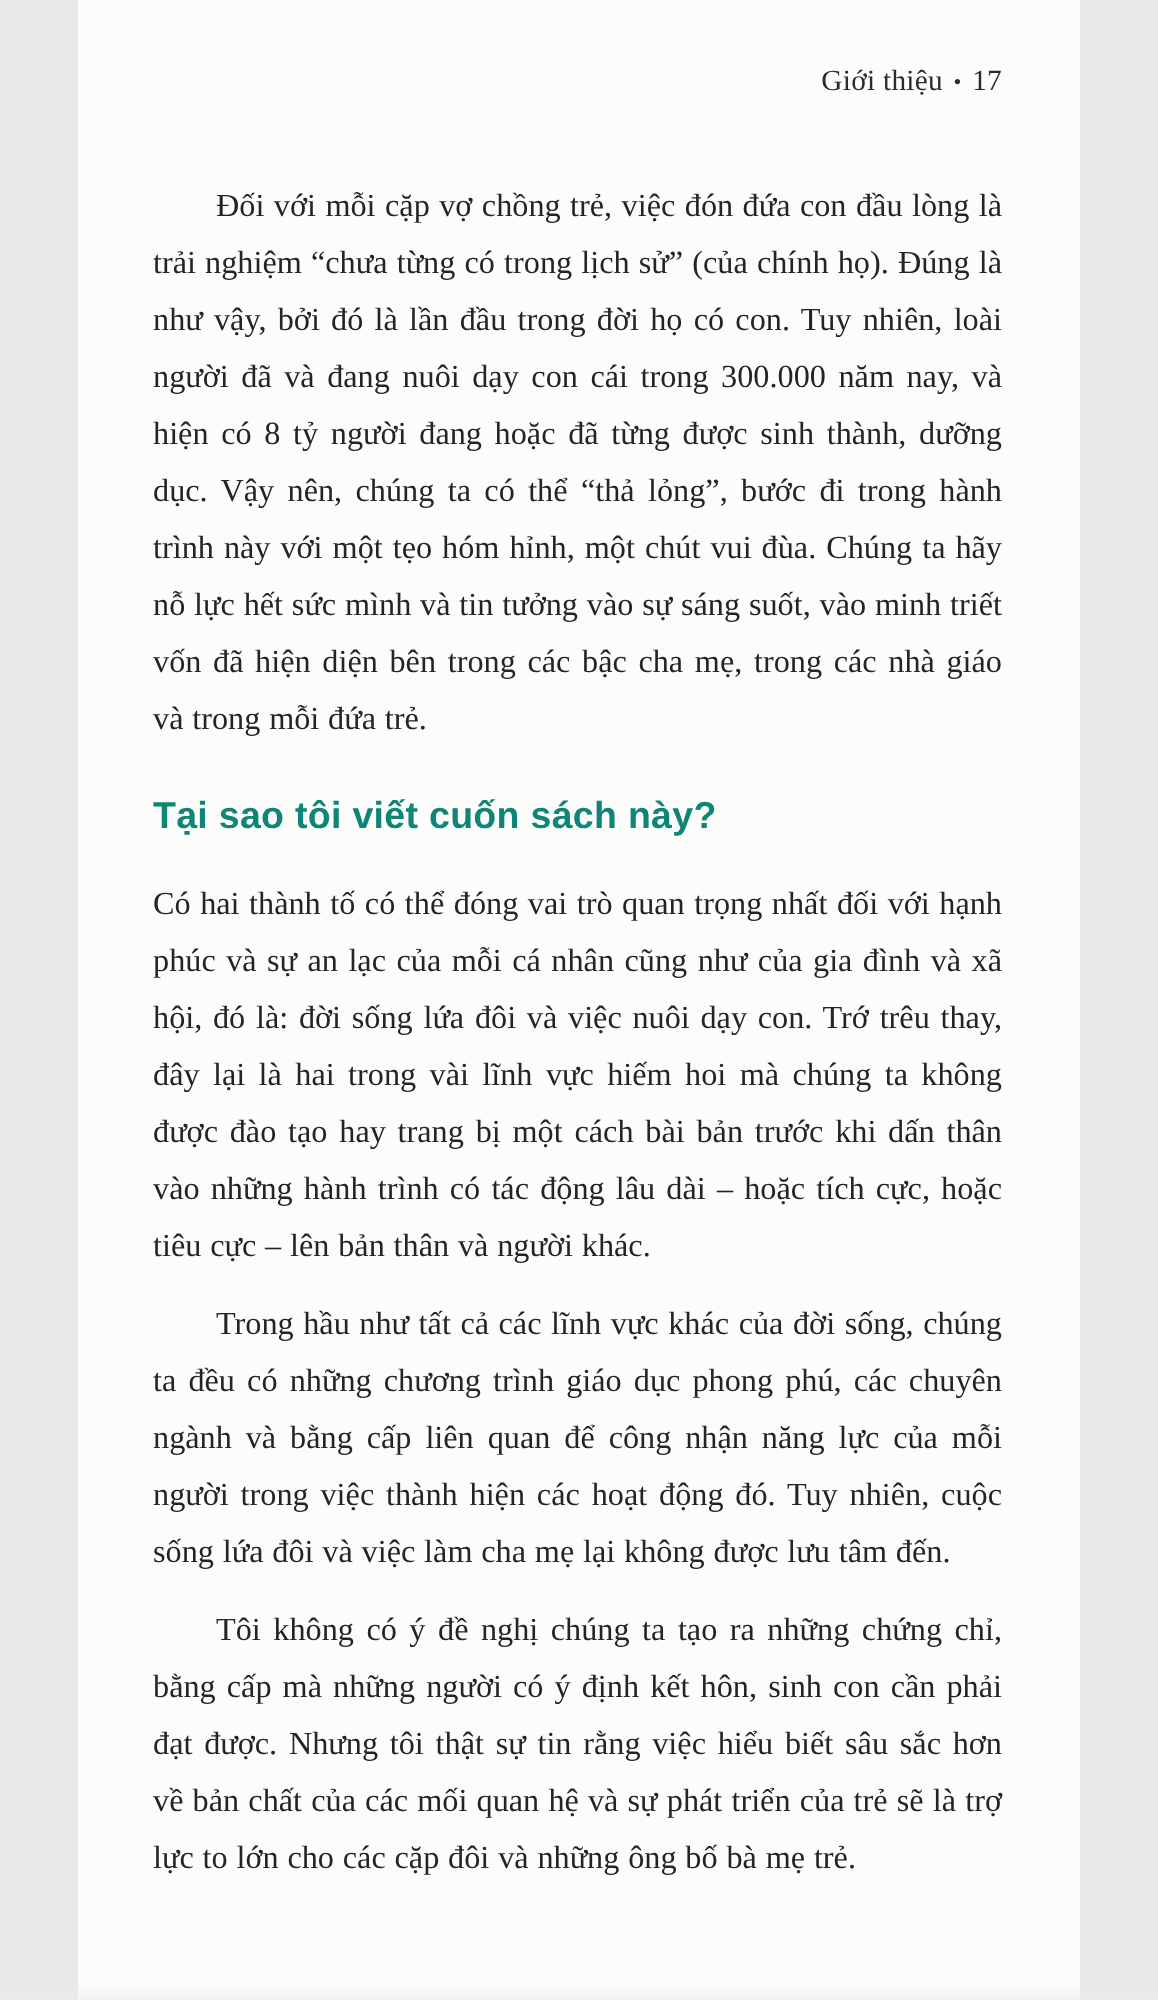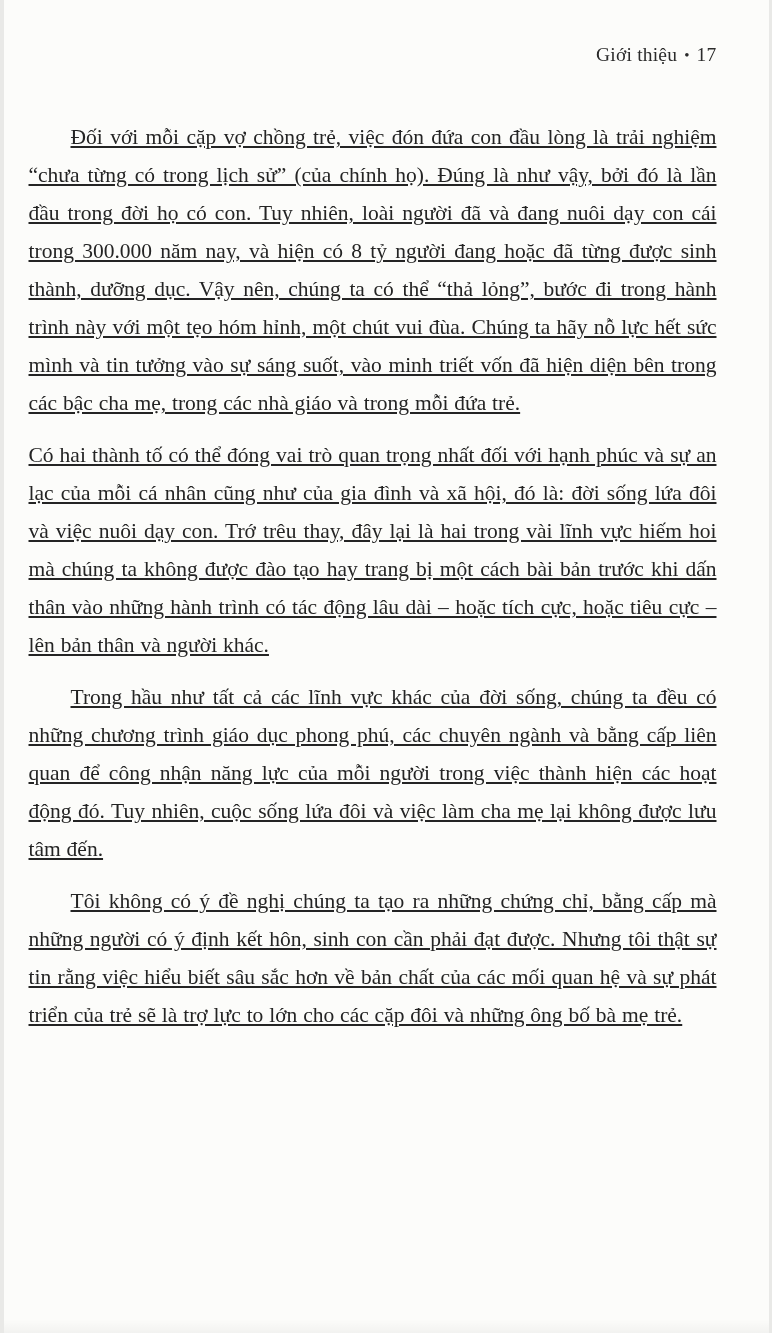--- a/index.html
+++ b/index.html
@@ -2,26 +2,26 @@
 <html style="--heading: #0e8577; --body-text: #242424; --background: #fcfcfa;"><head>
 <meta charset="utf-8">
 <style>
   html, body {
     margin: 0;
     padding: 0;
     background: #e9e9e7;
   }
   .page {
     position: relative;
-    width: 765px;
+    width: 668px;
     height: 1333px;
     margin: 0 auto;
     background: var(--background, #fcfcfa);
     box-sizing: border-box;
-    padding: 42px 52px 0 25px;
+    padding: 42px 52px 0 50px;
     overflow: hidden;
     font-family: "Liberation Serif", "DejaVu Serif", serif;
     color: var(--body-text, #242424);
   }
   .running-head {
     text-align: right;
     font-size: 19.5px;
     line-height: 26px;
     color: #2b2b2b;
     margin-bottom: 50px;
@@ -32,21 +32,20 @@
     margin: 0 7px;
     font-size: 15px;
     vertical-align: 1px;
   }
   .para {
     font-size: 21.5px;
     line-height: 38px;
     text-align: justify;
     margin: 0 0 14px 0;
     word-spacing: 0.5px;
-    text-decoration: underline;
   }
   .para.indent {
     text-indent: 42px;
   }
   .section-heading {
     font-family: "Liberation Sans", "DejaVu Sans", sans-serif;
     font-size: 25px;
     font-weight: 700;
     color: var(--heading, #0e8577);
     margin: 32px 0 24px 0;
@@ -68,20 +67,21 @@
 <body>
 
 <div class="page">
 
   <div class="running-head">
     <span>Giới thiệu</span><span class="sep">•</span><span>17</span>
   </div>
 
   <p class="para indent">Đối với mỗi cặp vợ chồng trẻ, việc đón đứa con đầu lòng là trải nghiệm “chưa từng có trong lịch sử” (của chính họ). Đúng là như vậy, bởi đó là lần đầu trong đời họ có con. Tuy nhiên, loài người đã và đang nuôi dạy con cái trong 300.000 năm nay, và hiện có 8 tỷ người đang hoặc đã từng được sinh thành, dưỡng dục. Vậy nên, chúng ta có thể “thả lỏng”, bước đi trong hành trình này với một tẹo hóm hỉnh, một chút vui đùa. Chúng ta hãy nỗ lực hết sức mình và tin tưởng vào sự sáng suốt, vào minh triết vốn đã hiện diện bên trong các bậc cha mẹ, trong các nhà giáo và trong mỗi đứa trẻ.</p>
 
+  <h2 class="section-heading">Tại sao tôi viết cuốn sách này?</h2>
 
   <p class="para">Có hai thành tố có thể đóng vai trò quan trọng nhất đối với hạnh phúc và sự an lạc của mỗi cá nhân cũng như của gia đình và xã hội, đó là: đời sống lứa đôi và việc nuôi dạy con. Trớ trêu thay, đây lại là hai trong vài lĩnh vực hiếm hoi mà chúng ta không được đào tạo hay trang bị một cách bài bản trước khi dấn thân vào những hành trình có tác động lâu dài – hoặc tích cực, hoặc tiêu cực – lên bản thân và người khác.</p>
 
   <p class="para indent">Trong hầu như tất cả các lĩnh vực khác của đời sống, chúng ta đều có những chương trình giáo dục phong phú, các chuyên ngành và bằng cấp liên quan để công nhận năng lực của mỗi người trong việc thành hiện các hoạt động đó. Tuy nhiên, cuộc sống lứa đôi và việc làm cha mẹ lại không được lưu tâm đến.</p>
 
   <p class="para indent">Tôi không có ý đề nghị chúng ta tạo ra những chứng chỉ, bằng cấp mà những người có ý định kết hôn, sinh con cần phải đạt được. Nhưng tôi thật sự tin rằng việc hiểu biết sâu sắc hơn về bản chất của các mối quan hệ và sự phát triển của trẻ sẽ là trợ lực to lớn cho các cặp đôi và những ông bố bà mẹ trẻ.</p>
 
 </div>
 
 </body></html>

